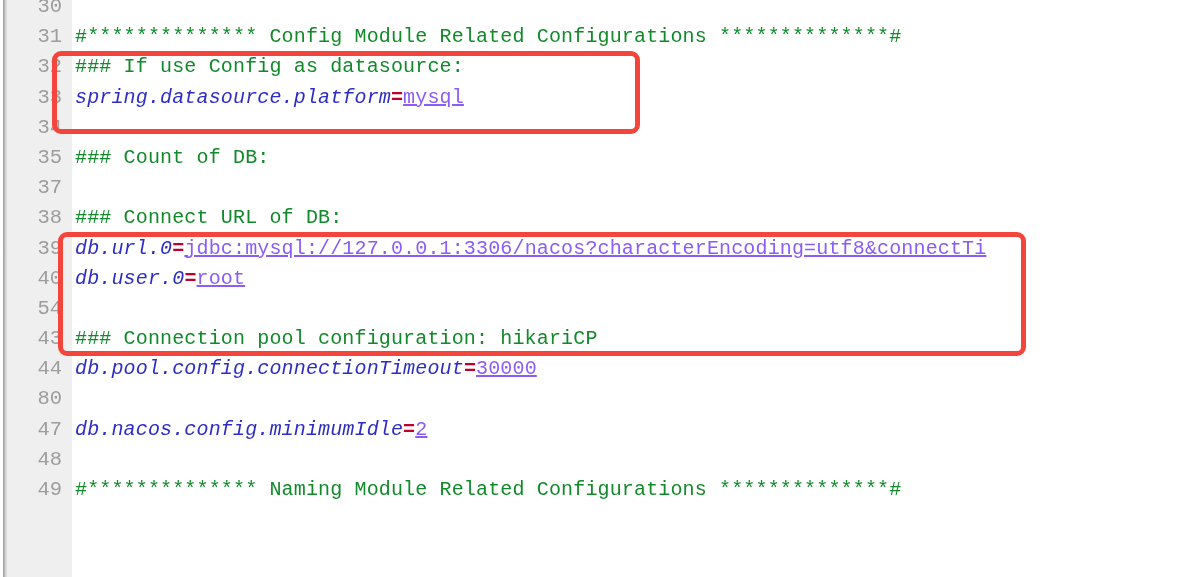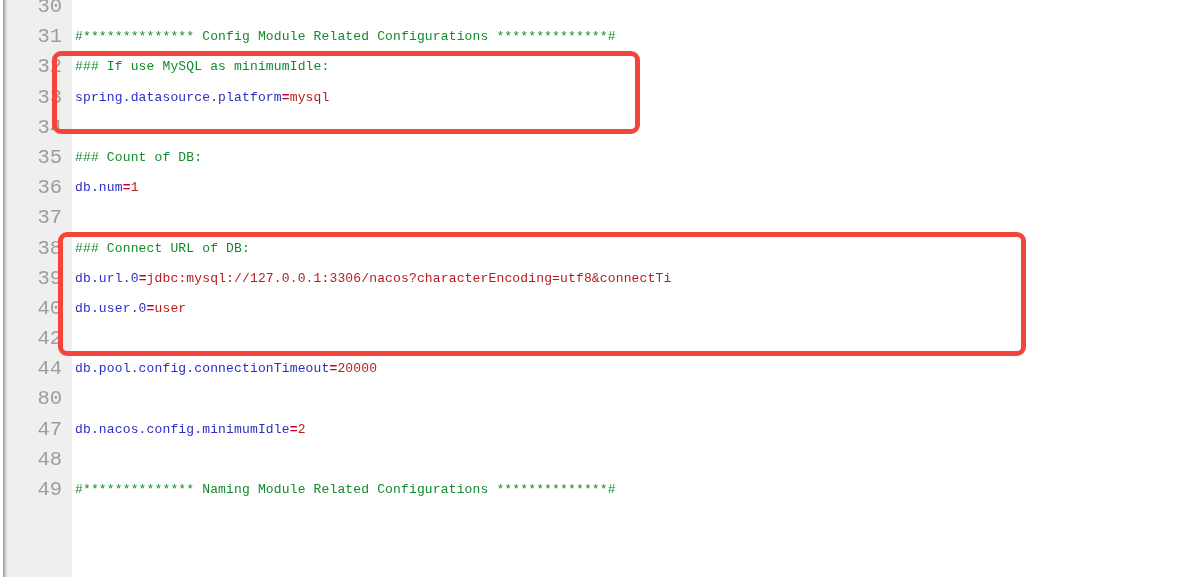--- a/index.html
+++ b/index.html
@@ -93,31 +93,31 @@
     user-select: none;
   }
 
   .codetext {
     position: absolute;
     left: 72px;
     top: 0;
     height: 30.2px;
     line-height: 30.2px;
     font-family: "Liberation Mono", "DejaVu Sans Mono", monospace;
-    font-size: 13px;
+    font-size: 20px;
     color: #2f2f2f;
     letter-spacing: 0.15px;
     padding-left: 3px;
   }
 
   
   .tok-comment { color: #128a2b; }
-  .tok-key     { color: #2d2dc4; }
+  .tok-key     { color: #2d2dc4; font-style: italic; }
   .tok-eq      { color: #c20030; font-weight: bold; }
-  .tok-val     { color: #b91c1c; }
+  .tok-val     { color: #8b5cf6; text-decoration: underline; }
 
   
   .annot-box {
     position: absolute;
     border: 5px solid #f4453d;
     border-radius: 9px;
     box-sizing: border-box;
     pointer-events: none;
     background: transparent;
   }
@@ -147,61 +147,61 @@
       <div class="row">
         <div class="lineno">30</div>
         <div class="codetext"><span class="tok-comment"></span></div>
       </div>
       <div class="row">
         <div class="lineno">31</div>
         <div class="codetext"><span class="tok-comment">#************** Config Module Related Configurations **************#</span></div>
       </div>
       <div class="row">
         <div class="lineno">32</div>
-        <div class="codetext"><span class="tok-comment">### If use MySQL as minimumIdle:</span></div>
+        <div class="codetext"><span class="tok-comment">### If use Config as datasource:</span></div>
       </div>
       <div class="row">
         <div class="lineno">33</div>
         <div class="codetext"><span class="tok-key">spring.datasource.platform</span><span class="tok-eq">=</span><span class="tok-val">mysql</span></div>
       </div>
       <div class="row">
         <div class="lineno">34</div>
         <div class="codetext"></div>
       </div>
       <div class="row">
         <div class="lineno">35</div>
         <div class="codetext"><span class="tok-comment">### Count of DB:</span></div>
       </div>
       <div class="row">
-        <div class="lineno">36</div>
-        <div class="codetext"><span class="tok-key">db.num</span><span class="tok-eq">=</span><span class="tok-val">1</span></div>
-      </div>
-      <div class="row">
         <div class="lineno">37</div>
         <div class="codetext"></div>
       </div>
       <div class="row">
         <div class="lineno">38</div>
         <div class="codetext"><span class="tok-comment">### Connect URL of DB:</span></div>
       </div>
       <div class="row">
         <div class="lineno">39</div>
         <div class="codetext"><span class="tok-key">db.url.0</span><span class="tok-eq">=</span><span class="tok-val">jdbc:mysql://127.0.0.1:3306/nacos?characterEncoding=utf8&amp;connectTi</span></div>
       </div>
       <div class="row">
         <div class="lineno">40</div>
-        <div class="codetext"><span class="tok-key">db.user.0</span><span class="tok-eq">=</span><span class="tok-val">user</span></div>
-      </div>
-      <div class="row">
-        <div class="lineno">42</div>
-        <div class="codetext"></div>
+        <div class="codetext"><span class="tok-key">db.user.0</span><span class="tok-eq">=</span><span class="tok-val">root</span></div>
+      </div>
+      <div class="row">
+        <div class="lineno">54</div>
+        <div class="codetext"></div>
+      </div>
+      <div class="row">
+        <div class="lineno">43</div>
+        <div class="codetext"><span class="tok-comment">### Connection pool configuration: hikariCP</span></div>
       </div>
       <div class="row">
         <div class="lineno">44</div>
-        <div class="codetext"><span class="tok-key">db.pool.config.connectionTimeout</span><span class="tok-eq">=</span><span class="tok-val">20000</span></div>
+        <div class="codetext"><span class="tok-key">db.pool.config.connectionTimeout</span><span class="tok-eq">=</span><span class="tok-val">30000</span></div>
       </div>
       <div class="row">
         <div class="lineno">80</div>
       </div>
       <div class="row">
         <div class="lineno">47</div>
         <div class="codetext"><span class="tok-key">db.nacos.config.minimumIdle</span><span class="tok-eq">=</span><span class="tok-val">2</span></div>
       </div>
       <div class="row">
         <div class="lineno">48</div>

